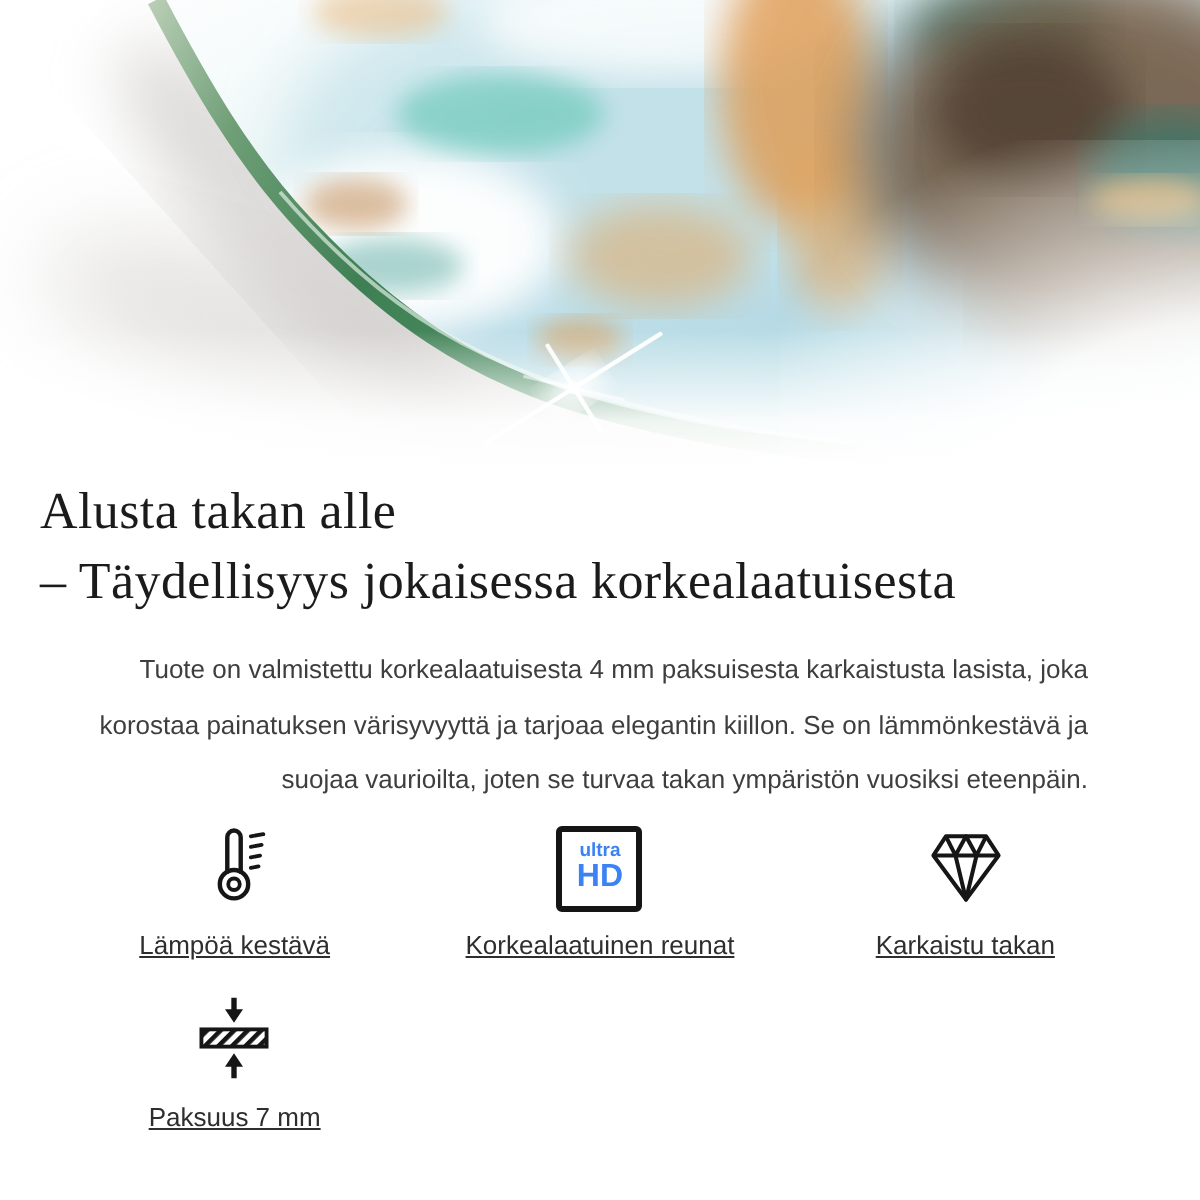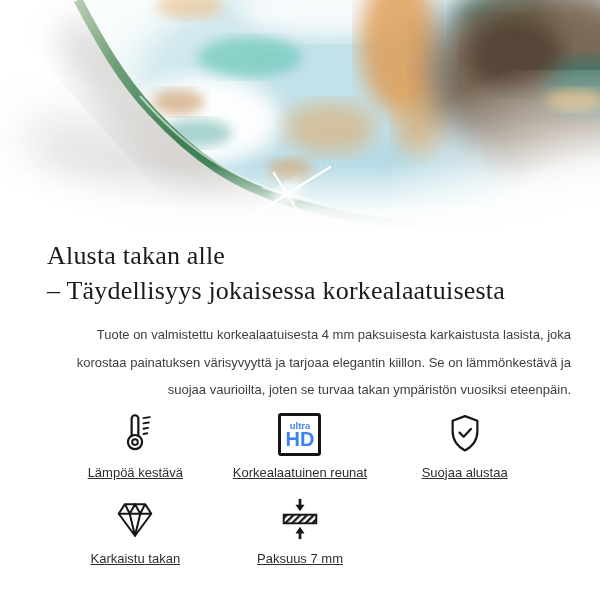--- a/index.html
+++ b/index.html
@@ -3,21 +3,21 @@
 <meta charset="utf-8">
 <style>
   html,body { margin:0; padding:0; }
   body {
     width:600px; height:600px; overflow:hidden; background:#ffffff;
     font-family:"Liberation Sans","DejaVu Sans",sans-serif;
     -webkit-font-smoothing:antialiased;
   }
   .hero { position:relative; width:600px; height:235px; background:#ffffff; }
   .hero svg { display:block; }
-  .content { padding:0 47px; }
+  .content { padding:0 20px; }
   .title {
     margin:3px 0 0 0;
     font-family:"Liberation Serif","DejaVu Serif",serif;
     font-weight:400; font-size:26px; line-height:35px;
     color:#1b1b1b; letter-spacing:.2px;
   }
   .title span { display:block; }
   .desc {
     margin:13px 0 0 0; width:524px;
     font-size:13px; line-height:27.5px; color:#3e3e3e;text-align:right;
@@ -28,21 +28,21 @@
   }
   .feature { display:flex; flex-direction:column; align-items:center; }
   .icn { height:46px; display:flex; align-items:flex-end; justify-content:center; }
   .flabel { margin-top:9px; font-size:13px; color:#2e2e2e; white-space:nowrap;text-decoration:underline; }
   .uhd-box {
     width:37px; height:37px; border:3px solid #151515; border-radius:3px;
     display:flex; flex-direction:column; align-items:center; justify-content:center;
     color:#3b82f6; background:#fff;
   }
   .uhd-top  { font-size:9.5px; font-weight:700; line-height:10px; }
-  .uhd-bottom { font-size:20px; font-weight:700; line-height:16px; }
+  .uhd-bottom { font-size:16px; font-weight:700; line-height:16px; }
 </style>
 </head>
 <body>
 
 <div class="hero">
   <svg width="600" height="235" viewBox="0 0 600 235">
     <defs>
       <clipPath id="discClip">
         <path d="M78,0 C100,42 122,80 152,112 C195,158 235,185 290,202 C340,217 390,224 440,228 C475,230 510,232 545,233 L600,234 L600,0 Z"></path>
       </clipPath>
@@ -156,29 +156,20 @@
     <div class="feature">
       <div class="icn">
         <div class="uhd-box">
           <span class="uhd-top">ultra</span>
           <span class="uhd-bottom">HD</span>
         </div>
       </div>
       <div class="flabel">Korkealaatuinen reunat</div>
     </div>
 
-    <div class="feature">
-      <div class="icn">
-        <svg width="44" height="44" viewBox="0 0 48 48" fill="none" stroke="#161616" stroke-width="2.4" stroke-linecap="round" stroke-linejoin="round">
-          <path d="M24 4.5 L37.5 9.5 V21 C37.5 30.5 32 37.6 24 42 C16 37.6 10.5 30.5 10.5 21 V9.5 Z"></path>
-          <path d="M18 22.5 L22.5 27 L30.5 18.5"></path>
-        </svg>
-      </div>
-      <div class="flabel">Suojaa alustaa</div>
-    </div>
 
     <div class="feature">
       <div class="icn">
         <svg width="46" height="46" viewBox="0 0 48 48" fill="none" stroke="#161616" stroke-width="2.1" stroke-linejoin="round">
           <path d="M13.5 8.5 H34.5 L41 18.5 L24 41.5 L7 18.5 Z"></path>
           <path d="M7 18.5 H41"></path>
           <path d="M13.5 8.5 L18.5 18.5 L24 8.5 L29.5 18.5 L34.5 8.5"></path>
           <path d="M18.5 18.5 L24 41.5 L29.5 18.5"></path>
         </svg>
       </div>

